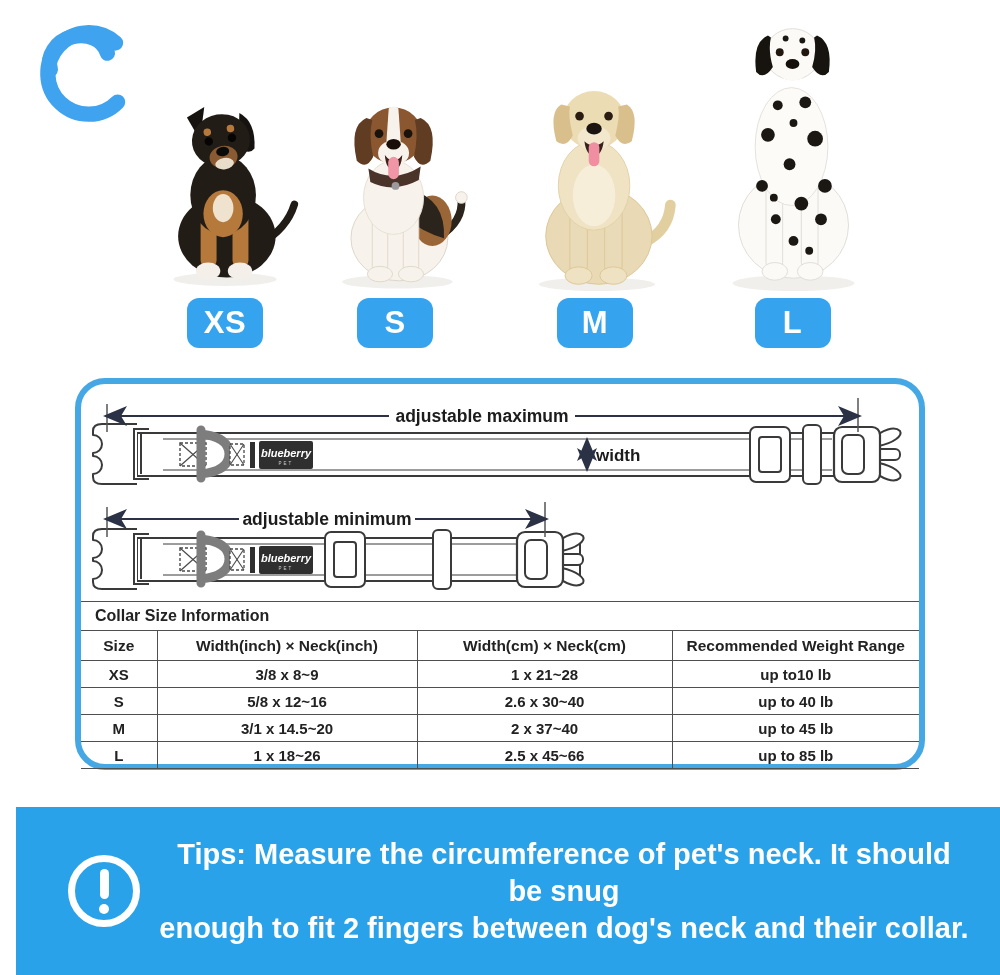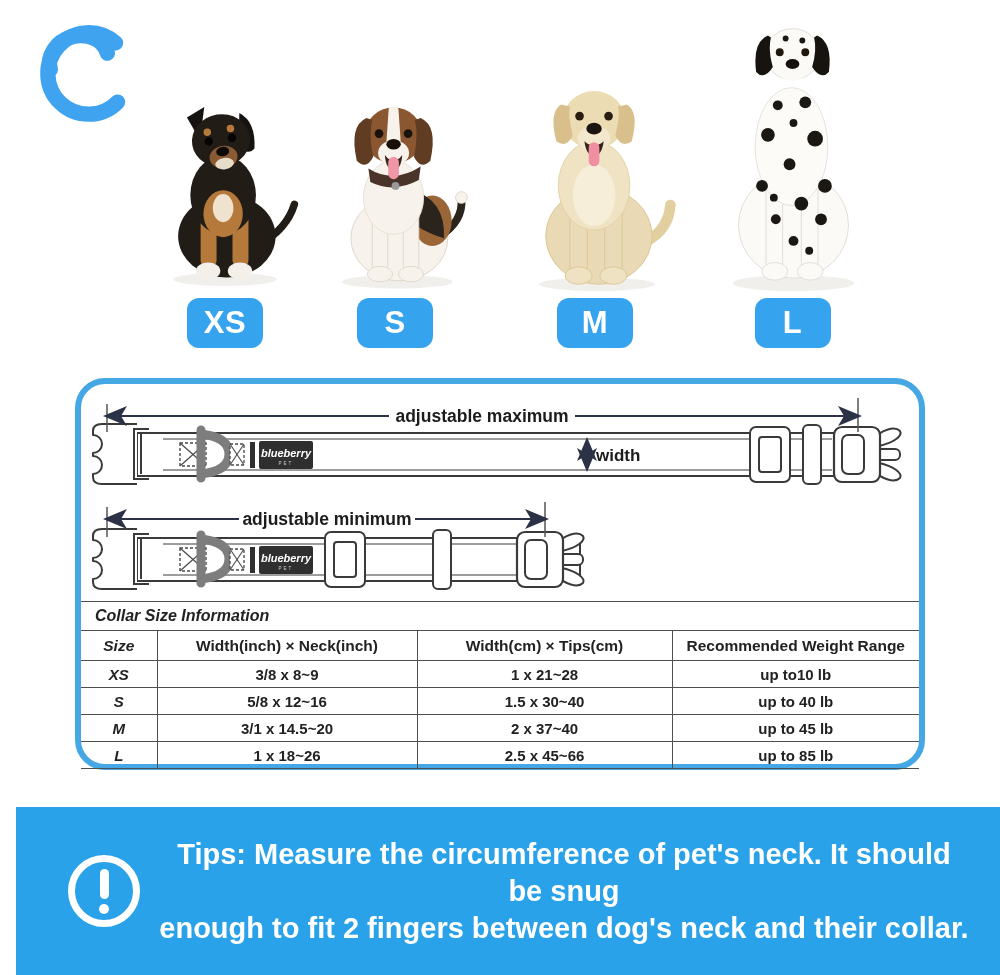--- a/index.html
+++ b/index.html
@@ -37,21 +37,21 @@
   .size-table td,.size-table th{
     border:1px solid #4f4f4f;text-align:center;vertical-align:middle;
     font-weight:bold;padding:0;
   }
   .size-table tr.title-row td{
     border-left:none;border-right:none;text-align:left;
     padding-left:14px;height:28px;font-size:16px;
   }
   .size-table tr.head-row th{height:29px;font-size:15.5px;}
   .size-table tr.data-row td{height:26px;font-size:15px;}
-  .size-table td:first-child,.size-table th:first-child{border-left:none;font-style:italic;}
+  .size-table td:first-child,.size-table th:first-child{border-left:none;}
   .size-table td:last-child,.size-table th:last-child{border-right:none;}
 
   
   .tips-band{
     position:absolute;left:16px;top:807px;width:1000px;height:168px;
     background:#29a2e9;display:flex;align-items:center;
   }
   .tips-icon{
     margin-left:52px;width:58px;height:58px;border:7px solid #fff;border-radius:50%;
     display:flex;flex-direction:column;align-items:center;justify-content:center;flex:none;
@@ -292,33 +292,33 @@
         <col style="width:255px">
         <col style="width:247px">
       </colgroup>
     <tbody>
         <tr class="title-row">
       <td colspan="4">Collar Size Information</td>
     </tr>
     <tr class="head-row">
       <th>Size</th>
       <th>Width(inch) × Neck(inch)</th>
-      <th>Width(cm) × Tips(cm)</th>
+      <th>Width(cm) × Neck(cm)</th>
       <th>Recommended Weight Range</th>
     </tr>
     <tr class="data-row">
       <td>XS</td>
       <td>3/8 x 8~9</td>
       <td>1 x 21~28</td>
       <td>up to10 lb</td>
     </tr>
     <tr class="data-row">
       <td>S</td>
       <td>5/8 x 12~16</td>
-      <td>1.5 x 30~40</td>
+      <td>2.6 x 30~40</td>
       <td>up to 40 lb</td>
     </tr>
     <tr class="data-row">
       <td>M</td>
       <td>3/1 x 14.5~20</td>
       <td>2 x 37~40</td>
       <td>up to 45 lb</td>
     </tr>
     <tr class="data-row">
       <td>L</td>

